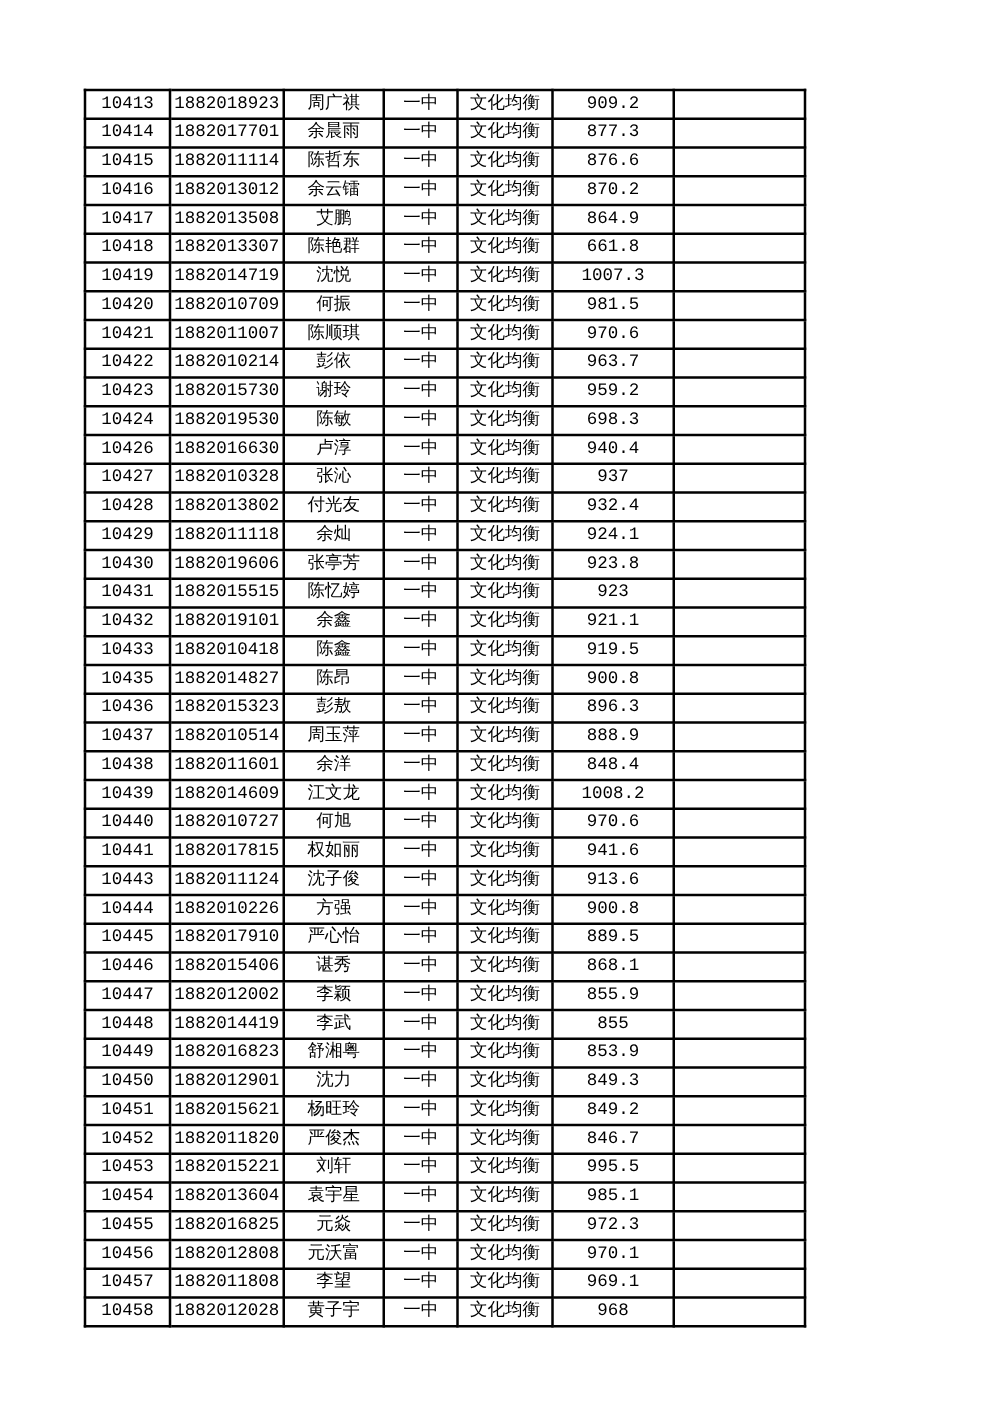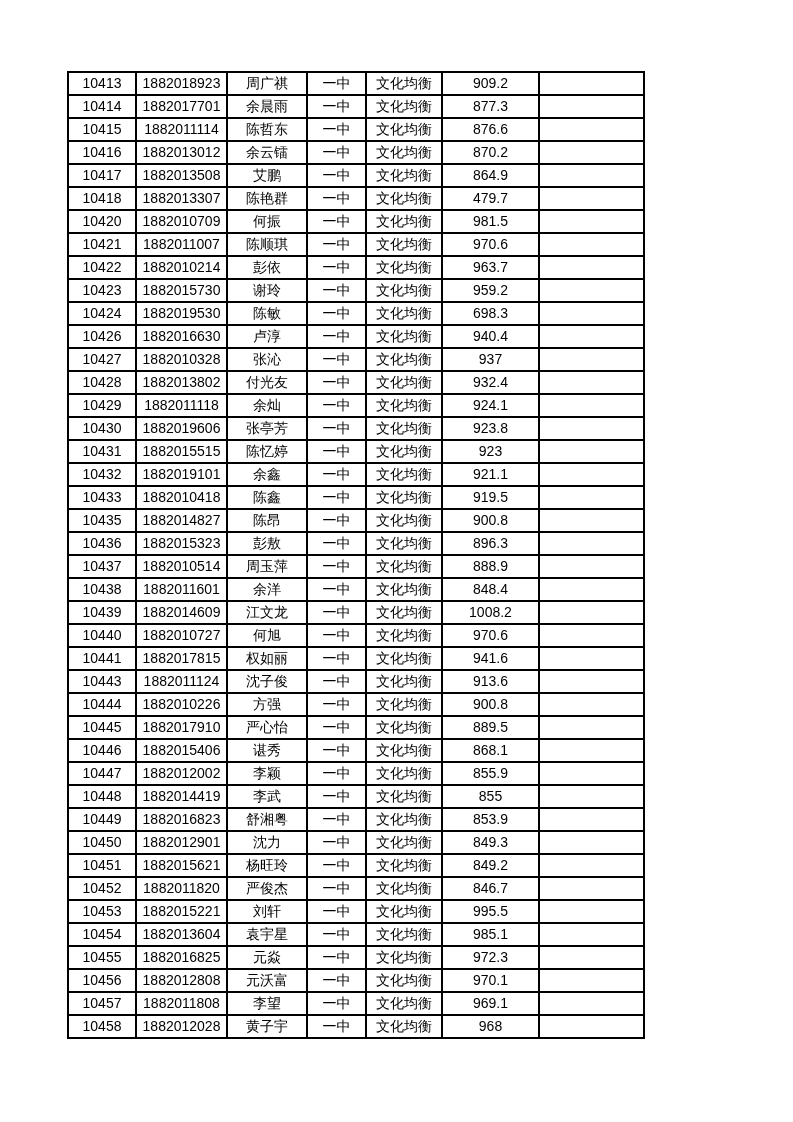--- a/index.html
+++ b/index.html
@@ -6,21 +6,21 @@
     margin: 0;
     padding: 0;
     background: #ffffff;
   }
   .page {
     position: relative;
     width: 793px;
     height: 1122px;
     background: #ffffff;
     overflow: hidden;
-    font-family: Liberation Sans, sans-serif;
+    font-family: Liberation Mono, monospace;
     color: #000000;
   }
   table.score-table {
     position: absolute;
     left: 67px;
     top: 71px;
     width: 576px;
     border-collapse: collapse;
     table-layout: fixed;
   }
@@ -102,21 +102,30 @@
           <td>文化均衡</td>
           <td>864.9</td>
           <td></td>
         </tr>
         <tr>
           <td>10418</td>
           <td>1882013307</td>
           <td>陈艳群</td>
           <td>一中</td>
           <td>文化均衡</td>
-          <td>479.7</td>
+          <td>661.8</td>
+          <td></td>
+        </tr>
+        <tr>
+          <td>10419</td>
+          <td>1882014719</td>
+          <td>沈悦</td>
+          <td>一中</td>
+          <td>文化均衡</td>
+          <td>1007.3</td>
           <td></td>
         </tr>
         <tr>
           <td>10420</td>
           <td>1882010709</td>
           <td>何振</td>
           <td>一中</td>
           <td>文化均衡</td>
           <td>981.5</td>
           <td></td>

